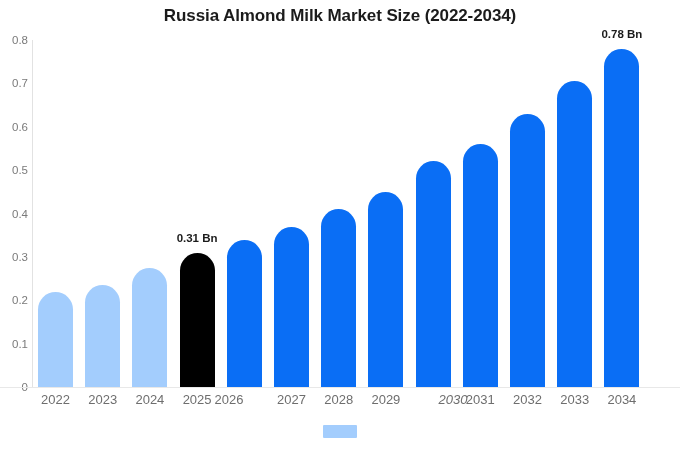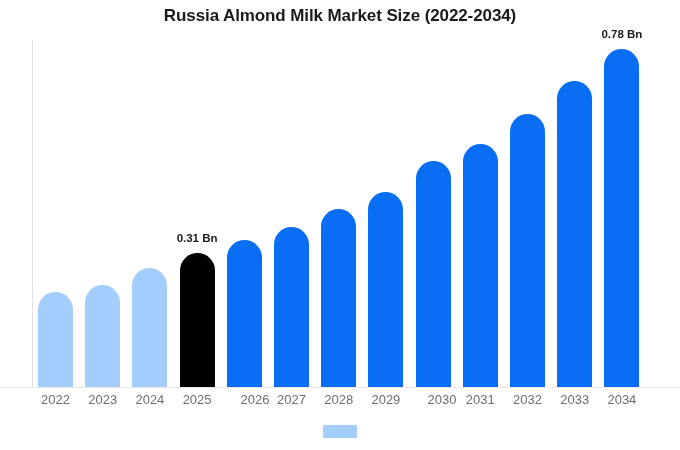--- a/index.html
+++ b/index.html
@@ -134,20 +134,31 @@
     white-space: nowrap;
   }
 </style>
 </head>
 <body>
 
 <div id="chart-root">
 
   <div id="chart-title">Russia Almond Milk Market Size (2022-2034)</div>
 
+  <div id="y-axis">
+      <div class="y-tick" style="top: 0px;">0.8</div>
+      <div class="y-tick" style="top: 43.375px;">0.7</div>
+      <div class="y-tick" style="top: 86.75px;">0.6</div>
+      <div class="y-tick" style="top: 130.125px;">0.5</div>
+      <div class="y-tick" style="top: 173.5px;">0.4</div>
+      <div class="y-tick" style="top: 216.875px;">0.3</div>
+      <div class="y-tick" style="top: 260.25px;">0.2</div>
+      <div class="y-tick" style="top: 303.625px;">0.1</div>
+      <div class="y-tick" style="top: 347px;">0</div>
+    </div>
 
   <div id="y-axis-line"></div>
   <div id="x-axis-line"></div>
 
   <div id="plot-area">
       <div class="bar-slot" style="left: 6px; height: 347px;">
         <div class="bar historic" style="height: 95.425px;"></div>
       </div>
       <div class="bar-slot" style="left: 53.2px; height: 347px;">
         <div class="bar historic" style="height: 101.931px;"></div>
@@ -188,24 +199,24 @@
     </div>
 
   <div id="legend">
     <span id="legend-swatch"></span>
   </div>
 
 <div class="x-tick" style="left: 30.5px;">2022</div>
     <div class="x-tick" style="left: 77.7px;">2023</div>
     <div class="x-tick" style="left: 124.9px;">2024</div>
     <div class="x-tick" style="left: 172.1px;">2025</div>
-    <div class="x-tick" style="left: 230px;">2026</div>
+    <div class="x-tick" style="left: 204px;">2026</div>
     <div class="x-tick" style="left: 266.5px;">2027</div>
     <div class="x-tick" style="left: 313.7px;">2028</div>
     <div class="x-tick" style="left: 360.9px;">2029</div>
-    <div class="x-tick" style="left: 417px;">2030</div>
+    <div class="x-tick" style="left: 428px; font-style: italic;">2030</div>
     <div class="x-tick" style="left: 455.3px;">2031</div>
     <div class="x-tick" style="left: 502.5px;">2032</div>
     <div class="x-tick" style="left: 549.7px;">2033</div>
     <div class="x-tick" style="left: 596.9px;">2034</div>
     <div class="bar-label" style="left: 197.1px; top: 231.537px; transform: translateX(-50%); position: absolute;">0.31 Bn</div>
     <div class="bar-label" style="left: 621.9px; top: 27.675px; transform: translateX(-50%); position: absolute;">0.78 Bn</div>
   </div>
 
 </body></html>

